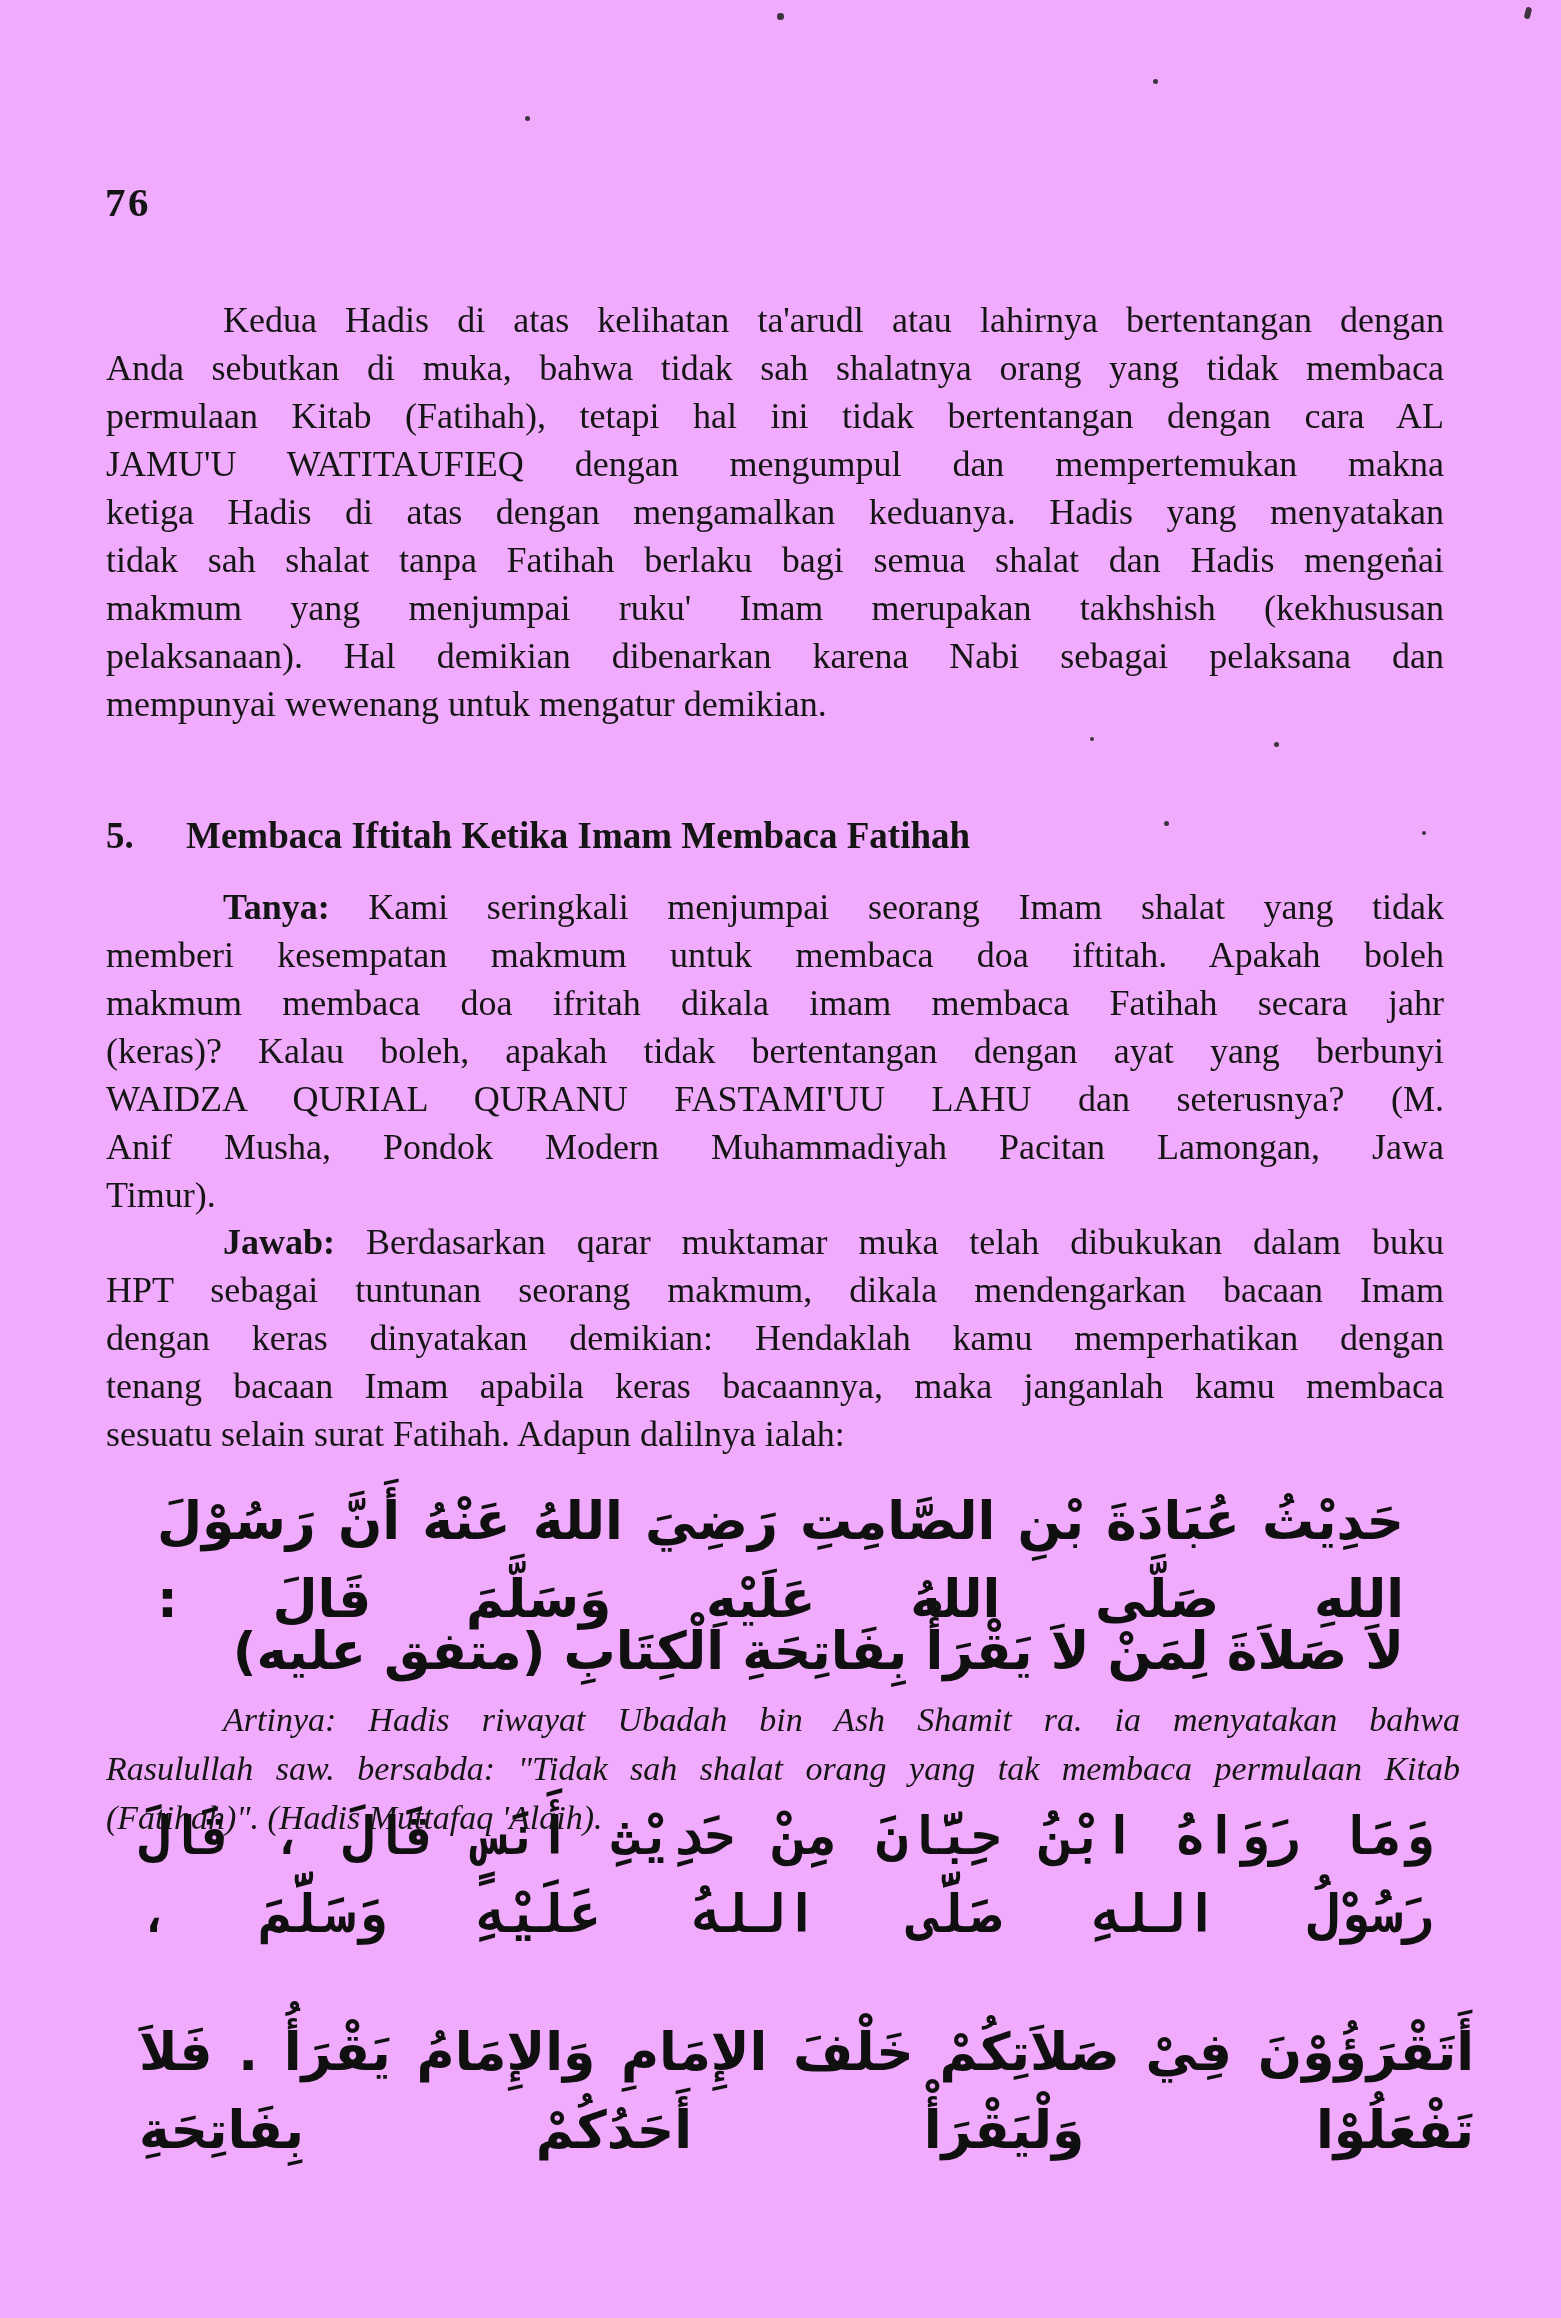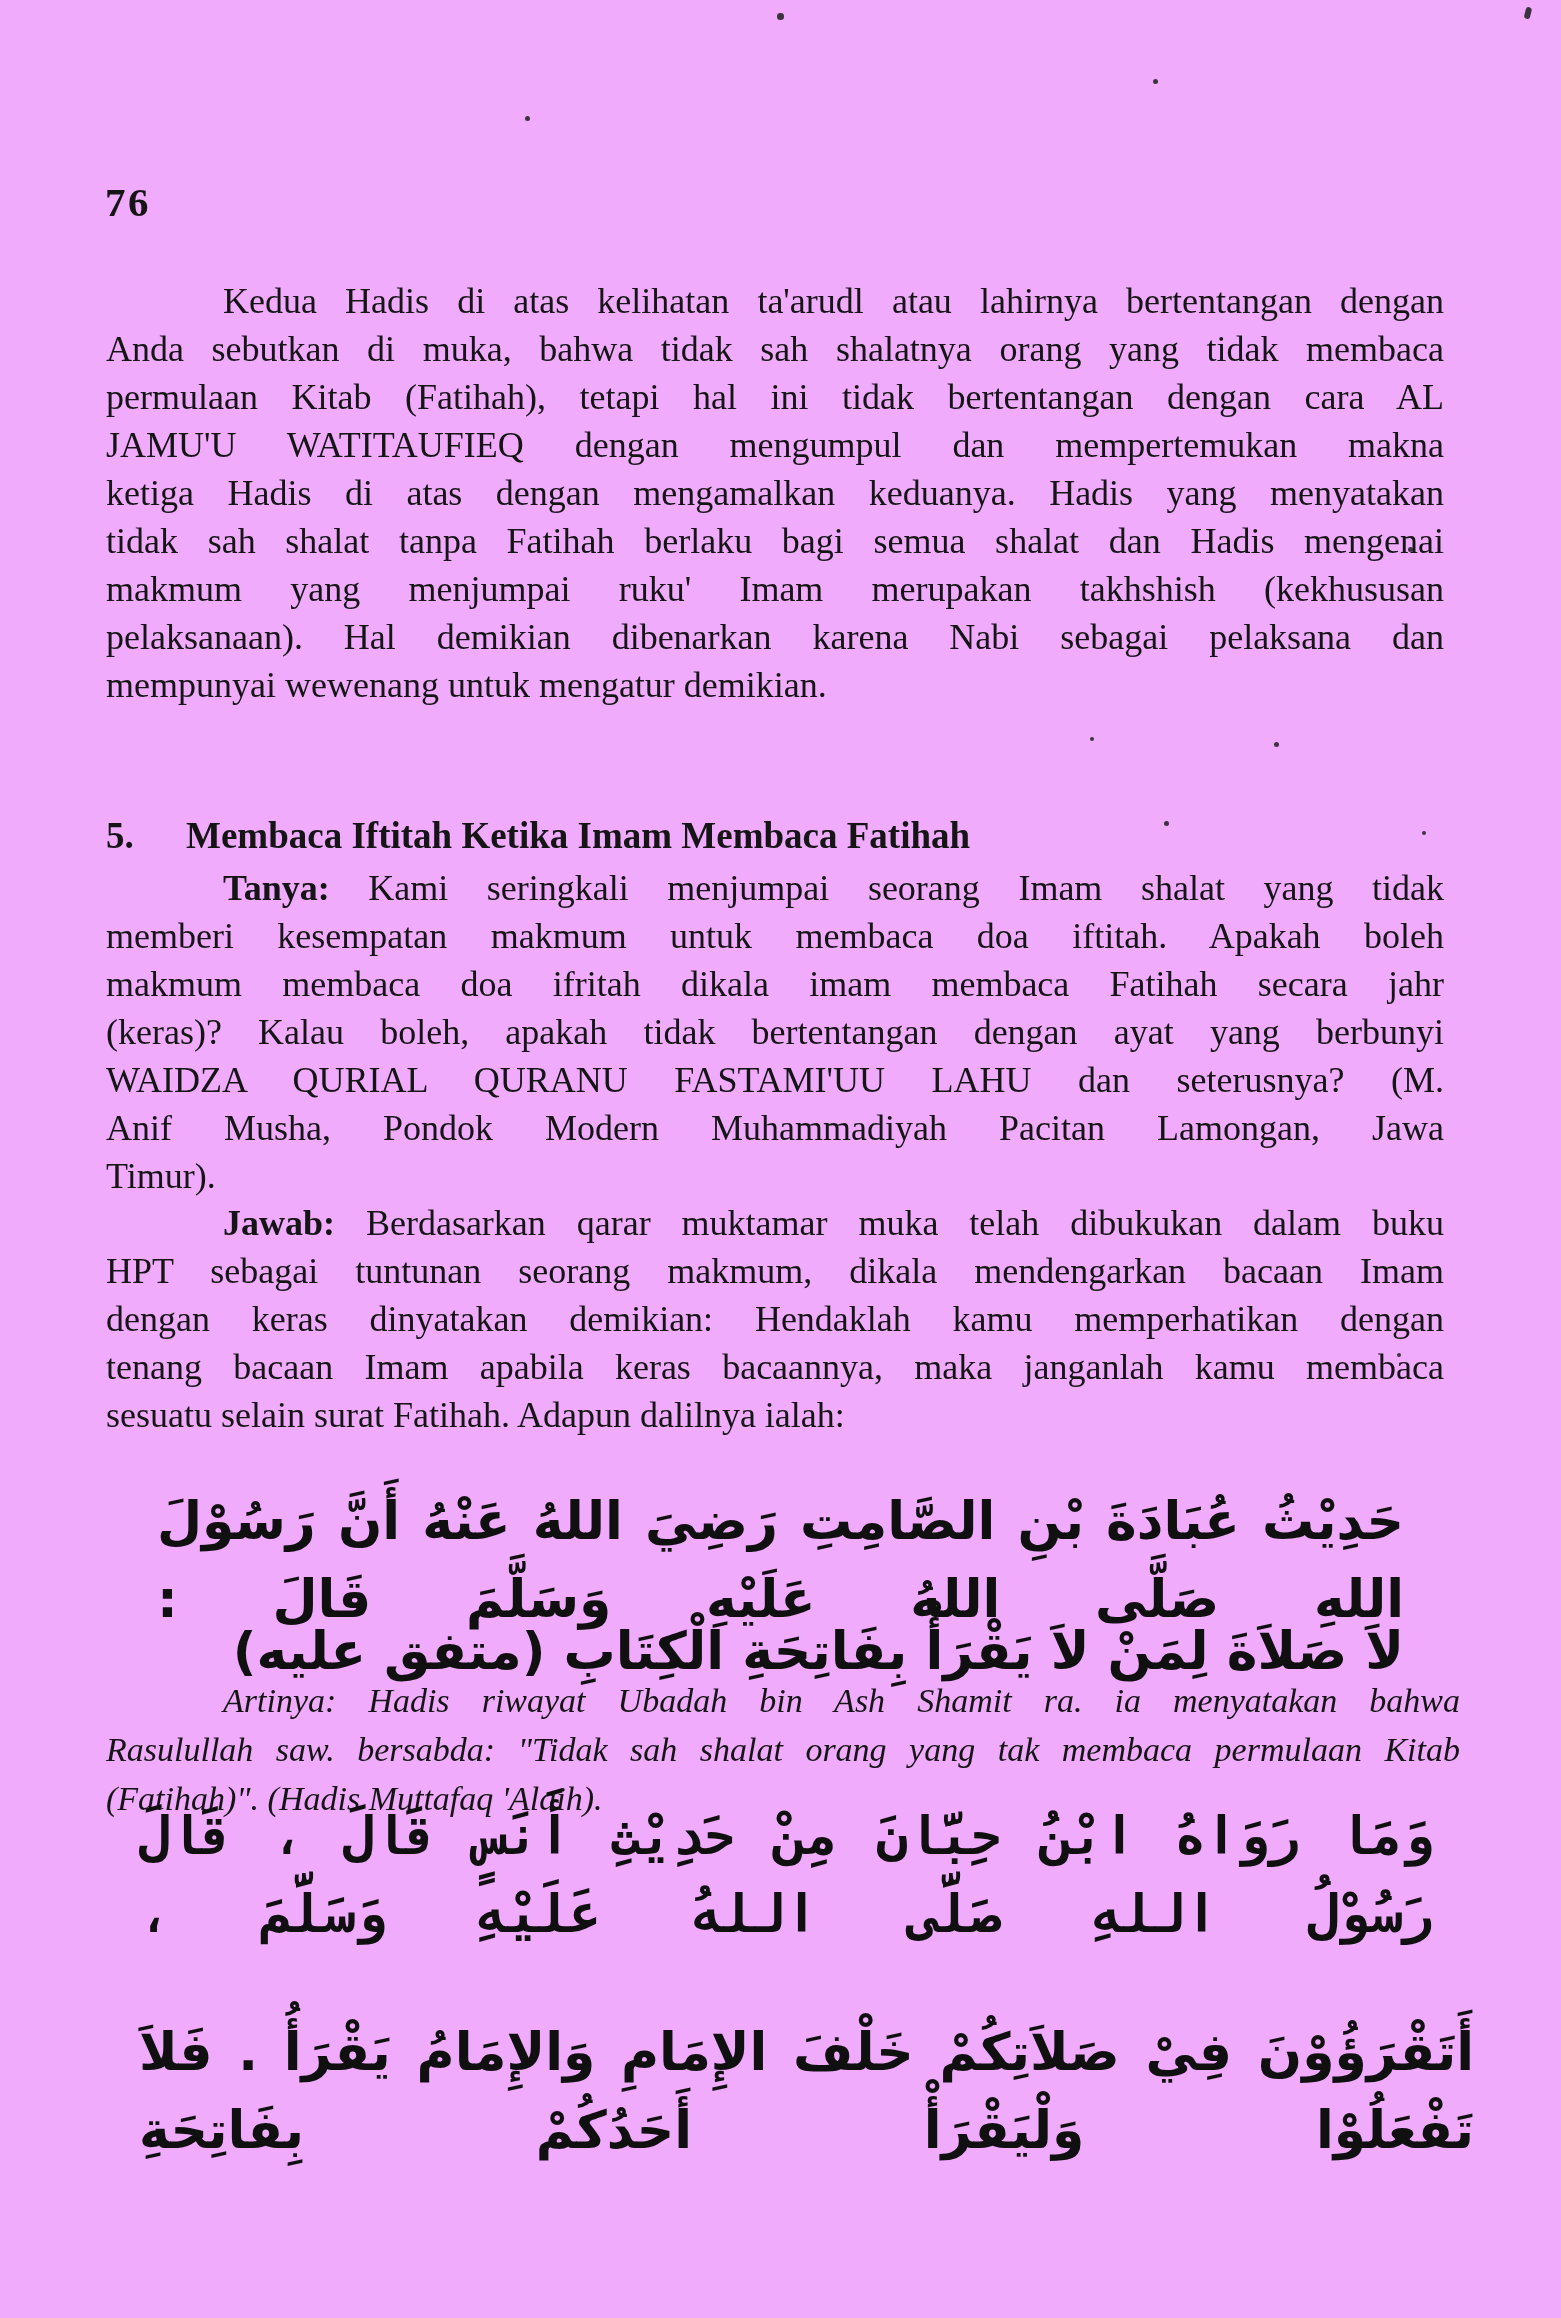--- a/index.html
+++ b/index.html
@@ -12,21 +12,21 @@
     color:#151515;
     font-family:"Liberation Serif",serif;
     overflow:hidden;
   }
   .block{position:absolute;left:106px;width:1338px;}
   .bline{
     font-size:36px;line-height:48px;
     text-align:justify;text-align-last:justify;
   }
   .bline.last{text-align:justify;text-align-last:auto;}
-  .indent{text-indent:117px;}
+  .indent{text-indent:117px;margin-top:19px;}
   .lead{font-weight:700;}
   .pagenum{
     position:absolute;left:105px;top:178px;
     font-size:41px;font-weight:700;letter-spacing:2.5px;
   }
   .heading{font-size:37px;font-weight:700;line-height:46px;}
   .heading .secnum{display:inline-block;width:80px;}
   .iline{
     font-style:italic;font-size:34px;line-height:49px;
     text-align:justify;text-align-last:justify;

